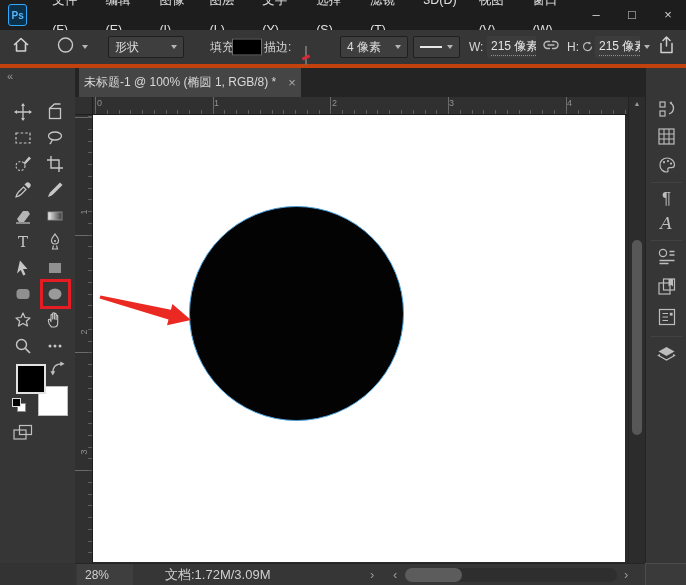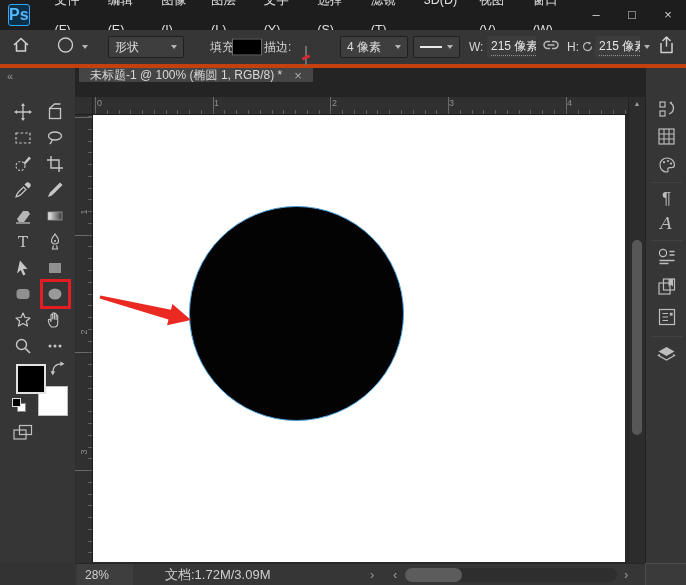--- a/index.html
+++ b/index.html
@@ -4,21 +4,21 @@
 <style>
   * { margin:0; padding:0; box-sizing:border-box; }
   html,body { width:686px; height:585px; background:#1d1d1d; }
   body { font-family:"Liberation Sans","DejaVu Sans",sans-serif; color:#d8d8d8; overflow:hidden; }
   .screen { position:relative; width:686px; height:585px; background:#333; }
   .abs { position:absolute; }
 
   
   .menu-bar { left:0; top:0; width:686px; height:30px; background:#1d1d1d; display:flex; align-items:center; }
   .ps-logo { width:22px; height:22px; margin-left:8px; border:1px solid #31a8ff; border-radius:3px;
-             background:#0d3049; color:#55b8ff; font-size:16px; font-weight:bold;
+             background:#0d3049; color:#55b8ff; font-size:10px; font-weight:bold;
              display:flex; align-items:center; justify-content:center; }
   .menu-items { display:flex; margin-left:14px; }
   .menu-item { padding:0 11px; font-size:12.5px; color:#e0e0e0; line-height:30px; cursor:default; }
   .win-controls { margin-left:auto; display:flex; }
   .win-btn { width:36px; text-align:center; font-size:13px; color:#cfcfcf; line-height:30px; }
 
   
   .options-bar { left:0; top:30px; width:686px; height:38px; background:#363636; border-bottom:4px solid #c2410c; }
   .ob { position:absolute; top:50%; transform:translateY(-50%); }
   .ob-label { font-size:12px; color:#d6d6d6; white-space:nowrap; }
@@ -32,22 +32,22 @@
   .swatch-stroke { background:#f4f4f4; position:relative; overflow:hidden; }
   .swatch-stroke::after { content:""; position:absolute; left:-4px; right:-4px; top:50%; height:3px;
           background:#d52a33; transform:rotate(-25deg); }
   .num-field { height:22px; background:#3c3c3c; border-radius:2px; display:flex; align-items:center;
                padding:0 4px; overflow:hidden; white-space:nowrap; }
   .num-field span { font-size:12px; color:#e6e6e6; border-bottom:1px dotted #8f8f8f; white-space:nowrap; }
   .line-style { width:26px; height:2px; background:#e8e8e8; margin-right:5px; }
 
   
   .tab-strip { left:75px; top:68px; width:570px; height:29px; background:#242424; }
-  .doc-tab { position:absolute; left:4px; top:0; height:14px; background:#454545; display:flex;
-             align-items:center; padding:0 11px; font-size:12px; color:#d8d8d8; }
+  .doc-tab { position:absolute; left:4px; top:0; height:29px; background:#454545; display:flex;
+             align-items:center; padding:0 5px; font-size:12px; color:#d8d8d8; }
   .tab-close { margin-left:12px; color:#a8a8a8; font-size:13px; }
 
   
   .toolbar { left:0; top:68px; width:75px; height:495px; background:#363636; }
   .collapse { position:absolute; left:7px; top:2px; font-size:11px; color:#9a9a9a; letter-spacing:-1px; }
   .tool { position:absolute; width:24px; height:24px; display:flex; align-items:center; justify-content:center; color:#c6c6c6; }
   .tool svg { display:block; }
   .hi-box { position:absolute; left:40px; top:211px; width:31px; height:30px; border:3px solid #e51c23; z-index:8; }
   .fg-swatch { position:absolute; left:16px; top:296px; width:30px; height:30px; background:#000; border:2px solid #e2e2e2; z-index:3; }
   .bg-swatch { position:absolute; left:38px; top:318px; width:30px; height:30px; background:#fff; border:1px solid #bdbdbd; z-index:2; }

